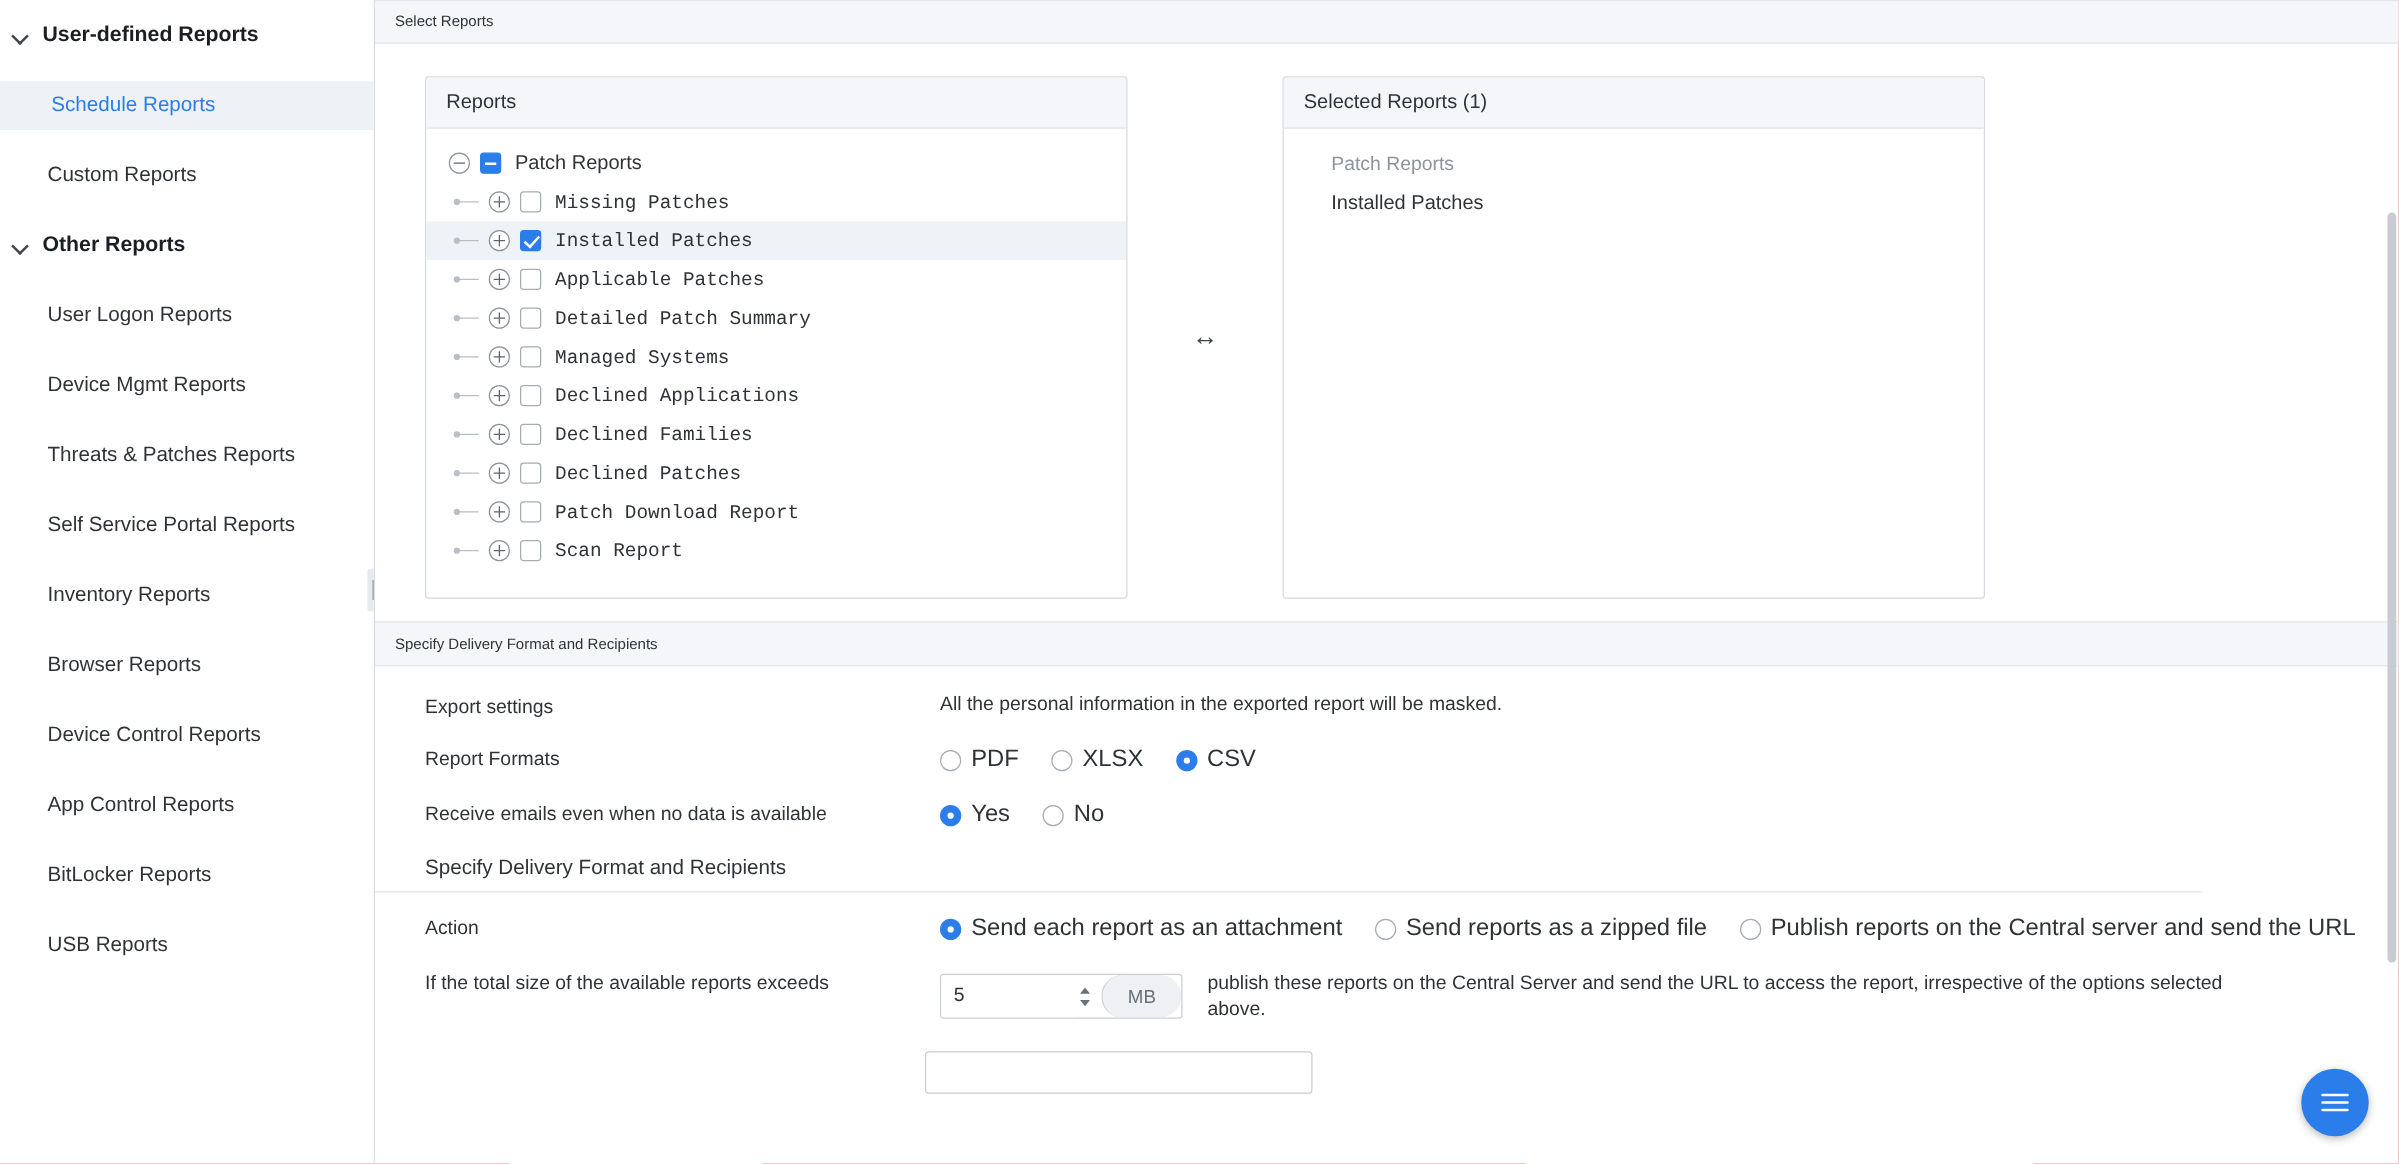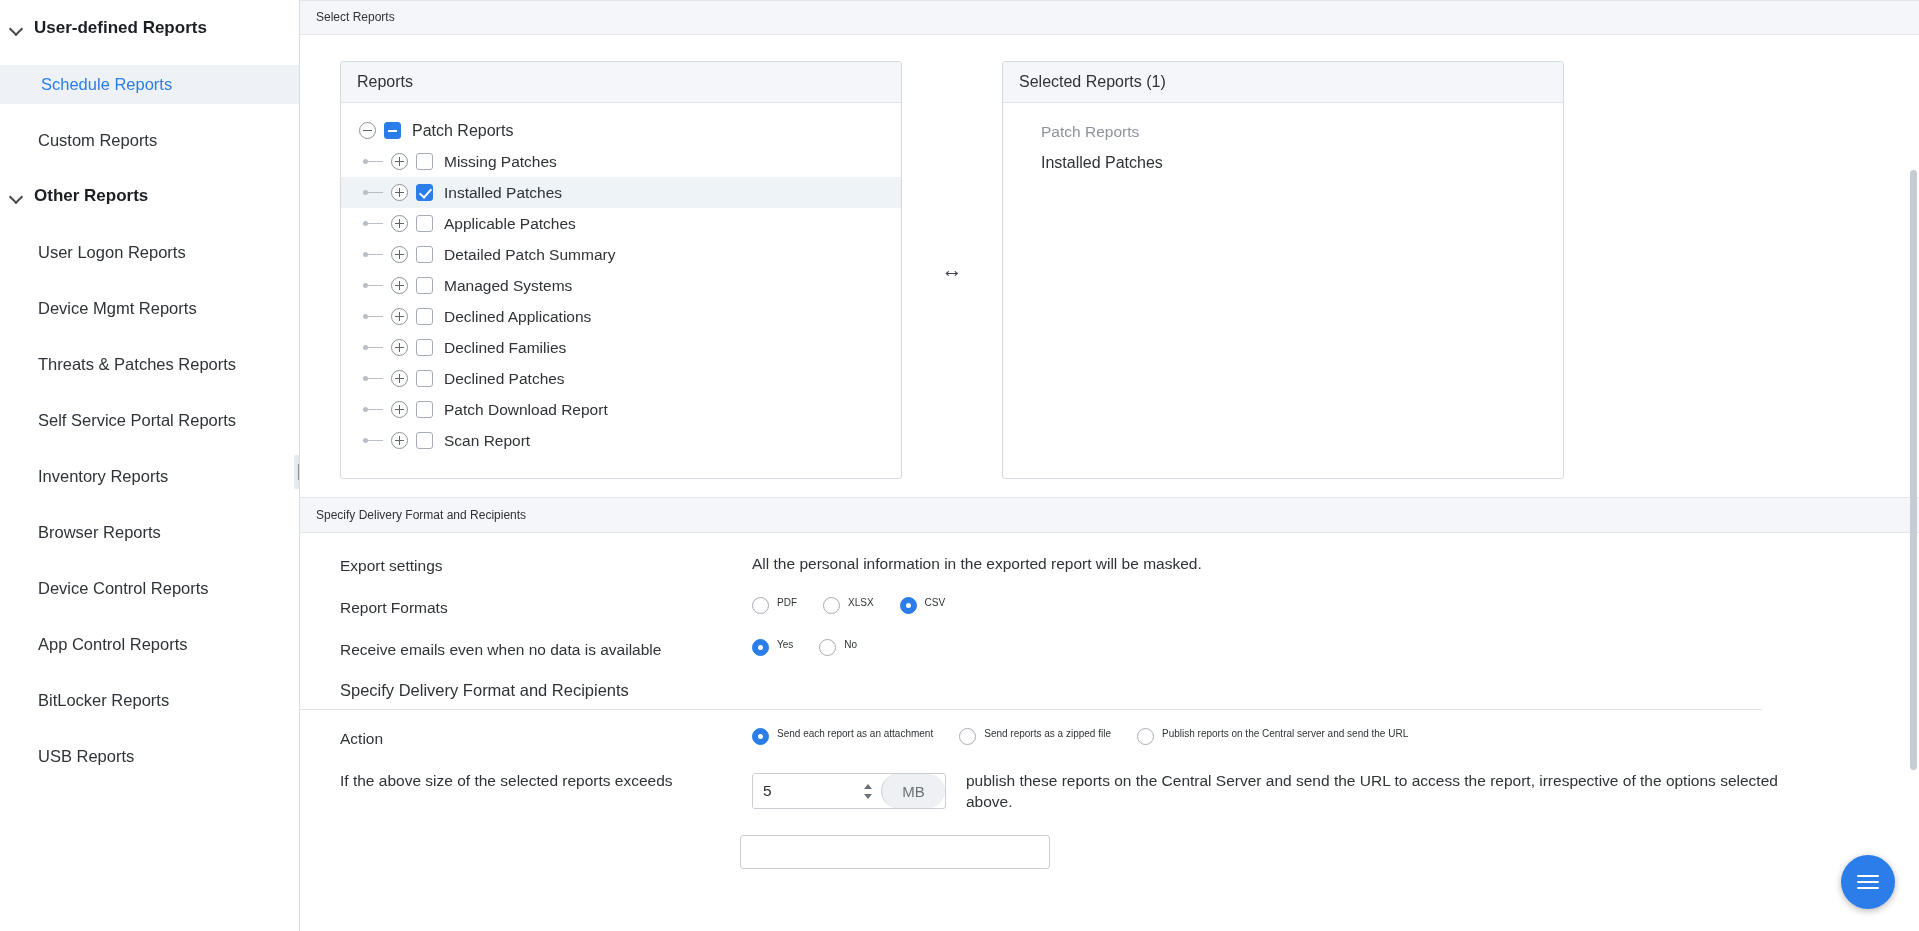--- a/index.html
+++ b/index.html
@@ -104,21 +104,21 @@
     padding: 10px 16px;
     font-size: 12px;
     color: #2f3337;
   }
   .section-bar.first { border-top: none; }
 
   .select-reports-body {
     padding: 26px 40px 18px 40px;
     display: flex;
     align-items: flex-start;
-    gap: 4px;
+    gap: 16px;
   }
   .panel {
     border: 1px solid #d5dae1;
     border-radius: 3px;
     background: #fff;
     width: 562px;
     height: 418px;
     overflow: hidden;
     display: flex;
     flex-direction: column;
@@ -140,21 +140,21 @@
   }
   .tree-row {
     display: flex;
     align-items: center;
     height: 31px;
     padding-left: 18px;
     font-size: 15.5px;
     color: #2f3337;
     cursor: pointer;
   }
-  .tree-row.child { padding-left: 18px; }
+  .tree-row.child { padding-left: 18px; font-family: Liberation Mono, monospace; }
   .tree-row.selected { background: #eef3f8; }
 
   .toggle-circle {
     width: 17px; height: 17px;
     border: 1px solid #8d949c;
     border-radius: 50%;
     position: relative;
     flex: 0 0 17px;
     margin-right: 8px;
     background: #fff;
@@ -292,24 +292,24 @@
   .radio.on::after {
     content: "";
     position: absolute;
     left: 5px; top: 5px;
     width: 5px; height: 5px;
     border-radius: 50%;
     background: #fff;
   }
   .opt {
     display: flex;
-    align-items: flex-start;
+    align-items: center;
     margin-right: 26px;
     cursor: pointer;
-    font-size: 10px;
+    font-size: 19px;
     color: #2f3337;
   }
   .sub-head {
     font-size: 16.5px;
     color: #2f3337;
     padding: 0 0 9px 40px;
     margin-bottom: 18px;
     width: 1462px;
     border-bottom: 1px solid #dfe3e8;
     margin-left: 0;
@@ -655,21 +655,21 @@
             <span>Send reports as a zipped file</span>
           </span>
           <span class="opt">
             <span class="radio"></span>
             <span>Publish reports on the Central server and send the URL</span>
           </span>
         </div>
       </div>
 
       <div class="row">
-        <div class="lbl">If the above size of the selected reports exceeds</div>
+        <div class="lbl">If the total size of the available reports exceeds</div>
         <div class="val">
           <span class="stepper-wrap">
             <input class="stepper-input" type="text" value="5" style="">
             <span class="spin">
               <i class="up"></i>
               <i class="down"></i>
             </span>
             <span class="unit">MB</span>
           </span>
           <span class="note">publish these reports on the Central Server and send the URL to access the report, irrespective of the options selected above.</span>

